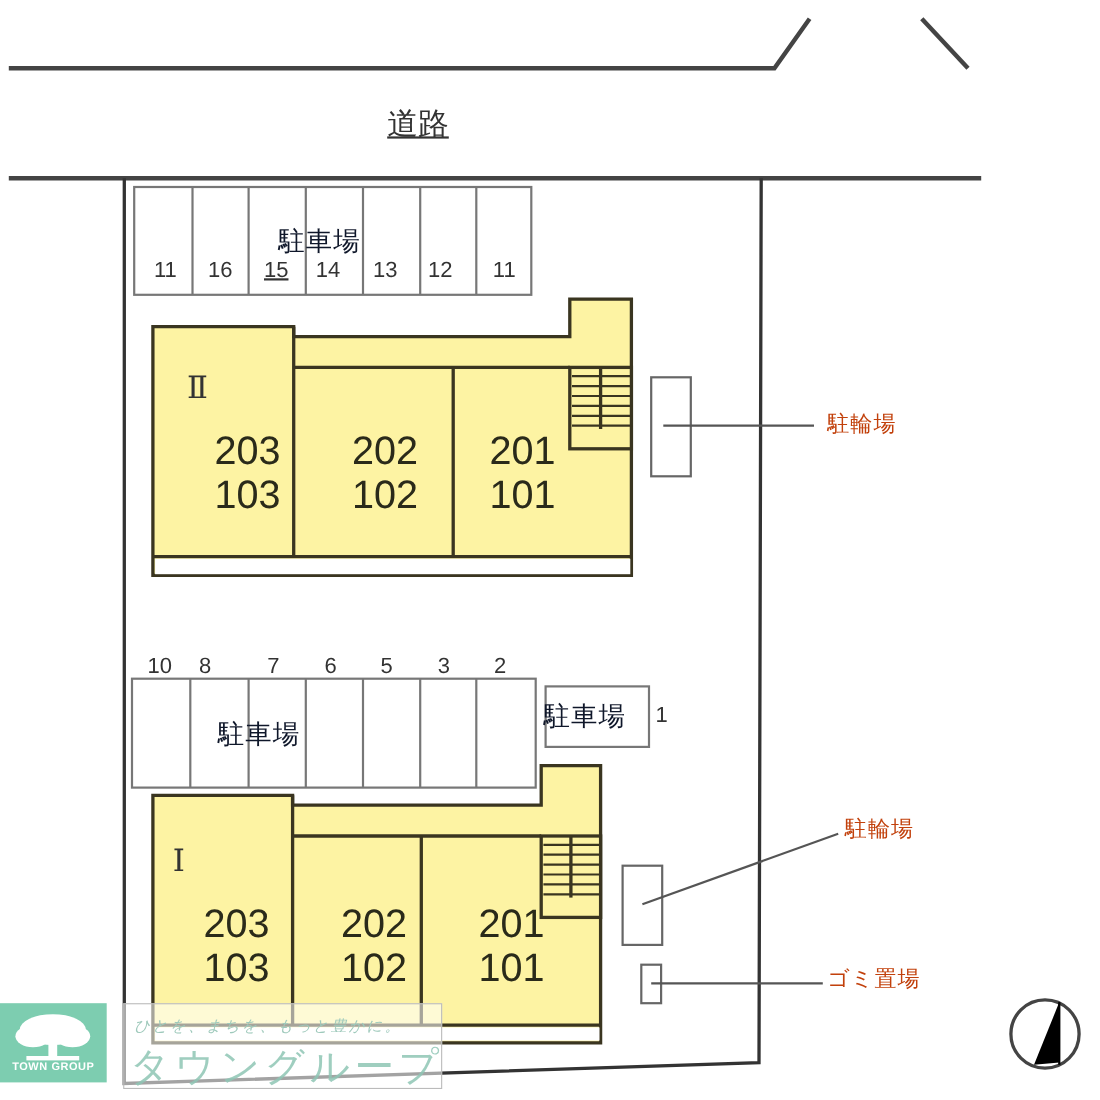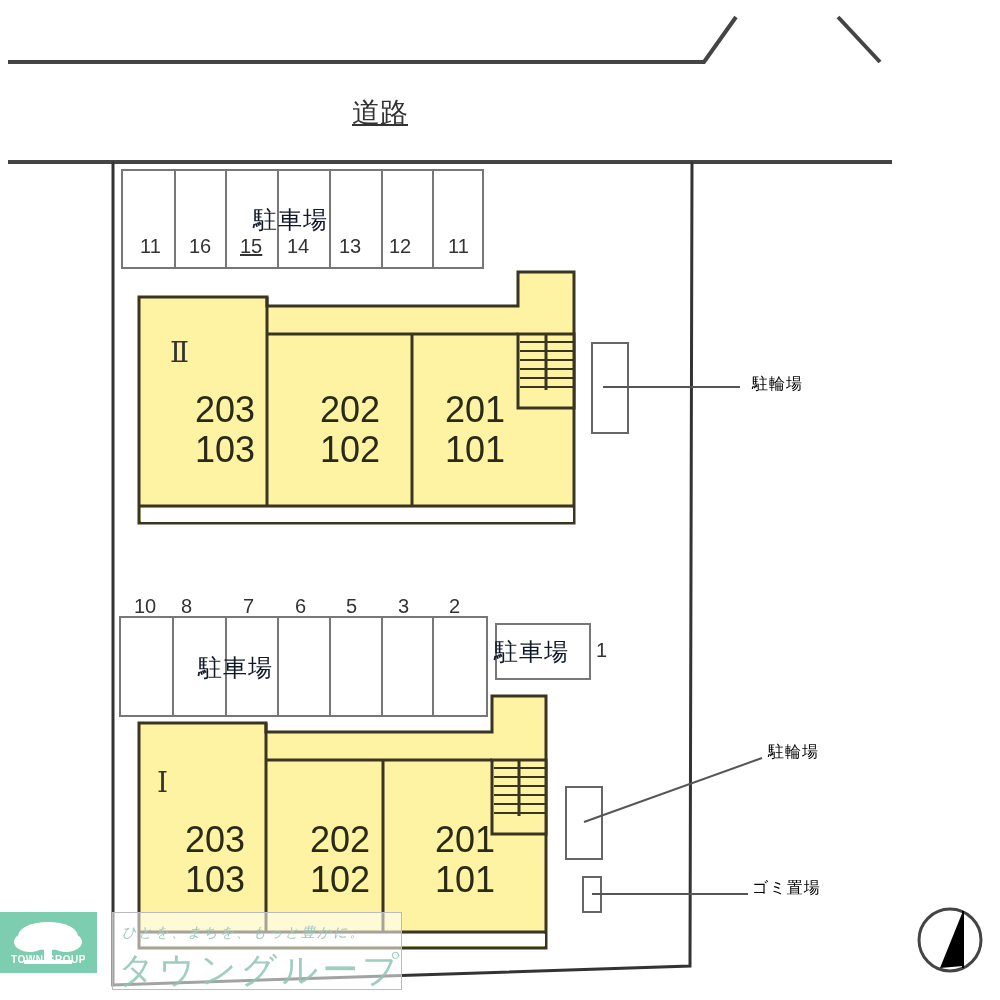--- a/index.html
+++ b/index.html
@@ -5,22 +5,22 @@
   html, body { margin:0; padding:0; background:#ffffff; }
   body { width:1000px; height:1000px; position:relative; overflow:hidden;
          font-family:"Liberation Sans", "DejaVu Sans", sans-serif; color:#222; }
   svg.plan { position:absolute; left:0; top:0; }
   .lbl { position:absolute; white-space:nowrap; line-height:1; }
   .road-label { font-size:28px; color:#333;text-decoration:underline; }
   .lot-label { font-size:24px; color:#0f172a; letter-spacing:1px; }
   .space-num { font-size:20px; color:#333; position:absolute; line-height:1; }
   .unit { position:absolute; font-size:36px; color:#2a2a1a; text-align:right; line-height:1.12; }
   .bldg-id { position:absolute; font-family:"Liberation Serif", "DejaVu Serif", serif; font-size:28px; color:#333; }
-  .facility { font-size:16px; color:#000000; letter-spacing:1px; }
-  .logo { position:absolute; left:0; top:912px; width:97px; height:61px; background:#7dcdb0; }
+  .facility { font-size:20px; color:#c2410c; letter-spacing:1px; }
+  .logo { position:absolute; left:0; top:912px; width:97px; height:72px; background:#7dcdb0; }
   .logo-text { position:absolute; left:0; bottom:8px; width:97px; text-align:center; color:#fff; font-size:10px; font-weight:bold; letter-spacing:0.5px; }
   .slogan { position:absolute; left:122px; top:924px; font-size:14px; color:#9ec9bb; letter-spacing:2px;font-style:italic; }
   .brand { position:absolute; left:118px; top:946px; font-size:36px; color:#8fc6b5; letter-spacing:4px; opacity:0.85; }
   .watermark-box { position:absolute; left:112px; top:912px; width:288px; height:76px; background:rgba(255,255,255,0.55); border:1px solid #bbb; }
 </style>
 </head>
 <body>
 
 <svg class="plan" width="1000" height="1000" viewBox="0 0 1000 1000">
 

